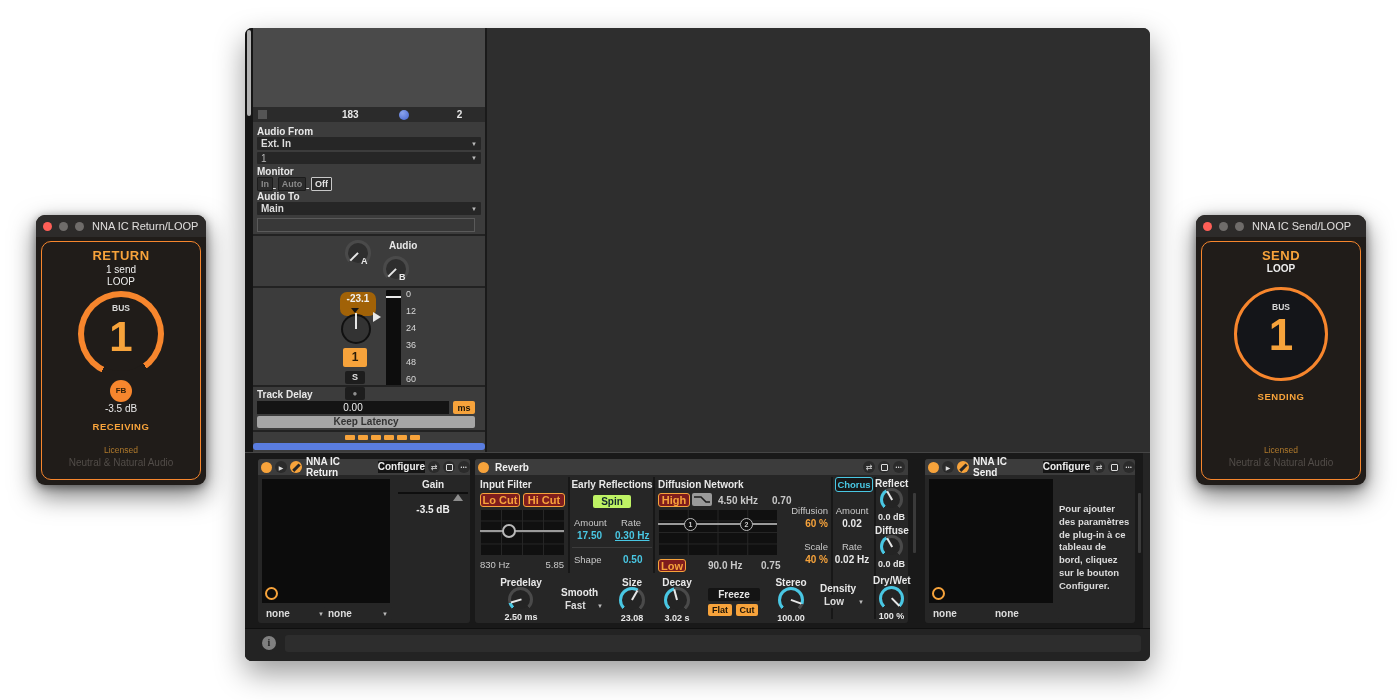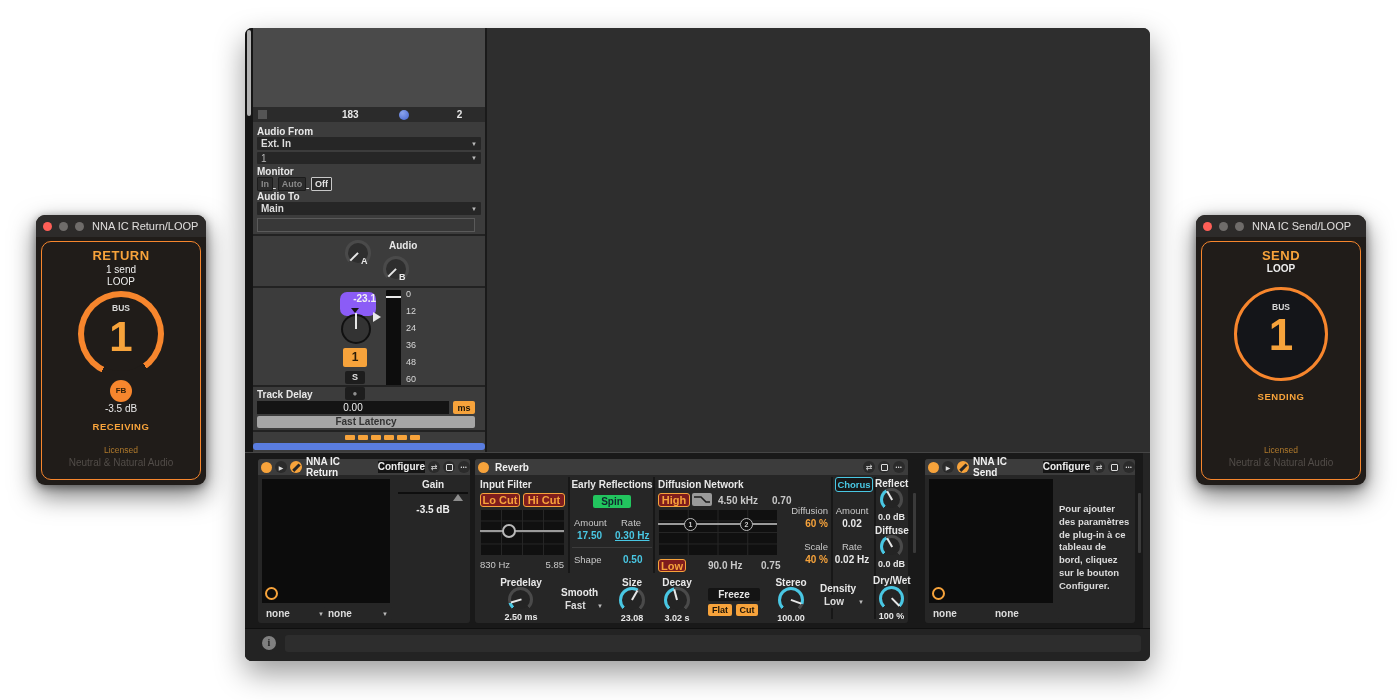--- a/index.html
+++ b/index.html
@@ -157,22 +157,22 @@
         <span class="abs b" style="left:16px;top:16px;color:#e8e8e8;font-size:9px;">A</span>
       </div>
       <div class="knob" style="left:130px;top:228px;width:26px;height:26px;--col:transparent;--arc:0deg;--pt:-135deg;--face:#2e2e2e;">
         <span class="ring"></span>
           <span class="hole"></span>
           <span class="ptr"></span>
         <span class="abs b" style="left:16px;top:16px;color:#e8e8e8;font-size:9px;">B</span>
       </div>
 
       <div class="abs" style="left:0;top:258px;width:232px;height:2px;background:#222;"></div>
-      <div class="abs c b" style="left:87px;top:264px;width:36px;height:24px;background:#8b5cf6;border-radius:7px;
-           color:#f0f0f0;line-height:13px;text-align:right;">-23.1</div>
+      <div class="abs c b" style="left:87px;top:264px;width:36px;height:24px;background:#a16207;border-radius:7px;
+           color:#f0f0f0;line-height:13px;">-23.1</div>
       <div class="abs" style="left:98px;top:280px;width:0;height:0;border-left:4px solid transparent;border-right:4px solid transparent;
            border-top:5px solid #141414;"></div>
       <div class="knob" style="left:88px;top:286px;width:30px;height:30px;--col:transparent;--arc:0deg;--pt:0deg;--face:#333;">
         <span class="ring" style="background:conic-gradient(#101010 0 360deg);"></span>
         <span class="hole" style="inset:2px;"></span>
           <span class="ptr" style="height:52%;"></span>
       </div>
       <div class="abs c b" style="left:90px;top:320px;width:24px;height:19px;background:#f7a33b;color:#2a1c08;
            font-size:12px;line-height:19px;border-radius:2px;">1</div>
       <div class="abs c b" style="left:92px;top:343px;width:20px;height:13px;background:#1d1d1d;color:#e0e0e0;
@@ -190,21 +190,21 @@
         <div style="height:17px;">36</div>
         <div style="height:17px;">48</div>
         <div style="height:17px;">60</div>
       </div>
 
       <div class="abs" style="left:0;top:357px;width:232px;height:2px;background:#222;"></div>
       <div class="abs lbl" style="left:4px;top:361px;">Track Delay</div>
       <div class="abs c" style="left:4px;top:373px;width:192px;height:13px;background:#141414;color:#eee;line-height:13px;">0.00</div>
       <div class="fbtn" style="left:200px;top:373px;width:22px;height:13px;">ms</div>
       <div class="abs c b" style="left:4px;top:388px;width:218px;height:12px;background:#a6a6a6;color:#333;
-           line-height:12px;border-radius:2px;">Fast Latency</div>
+           line-height:12px;border-radius:2px;">Keep Latency</div>
 
       <div class="abs" style="left:0;top:402px;width:232px;height:2px;background:#222;"></div>
       <div class="abs" style="left:92px;top:407px;display:flex;gap:3px;">
         <span style="width:10px;height:5px;background:#f7a33b;border-radius:1px;"></span>
         <span style="width:10px;height:5px;background:#f7a33b;border-radius:1px;"></span>
         <span style="width:10px;height:5px;background:#f7a33b;border-radius:1px;"></span>
         <span style="width:10px;height:5px;background:#f7a33b;border-radius:1px;"></span>
         <span style="width:10px;height:5px;background:#f7a33b;border-radius:1px;"></span>
         <span style="width:10px;height:5px;background:#f7a33b;border-radius:1px;"></span>
       </div>
@@ -262,21 +262,21 @@
         <div class="obtn" style="left:48px;top:34px;width:40px;height:12px;">Hi Cut</div>
         <div class="graph" style="left:5px;top:50px;width:84px;height:46px;">
           <div class="gline" style="top:21px;"></div>
           <div class="gnode" style="left:22px;top:15px;width:10px;height:10px;"></div>
         </div>
         <div class="abs dim" style="left:5px;top:100px;font-size:9.5px;">830 Hz</div>
         <div class="abs dim r" style="left:55px;top:100px;width:34px;font-size:9.5px;">5.85</div>
         <div class="abs" style="left:93px;top:18px;width:2px;height:96px;background:#171717;"></div>
 
         <div class="abs lbl c" style="left:96px;top:20px;width:82px;">Early Reflections</div>
-        <div class="abs c b" style="left:118px;top:36px;width:38px;height:13px;background:#22c55e;color:#10282e;
+        <div class="abs c b" style="left:118px;top:36px;width:38px;height:13px;background:#bef264;color:#10282e;
              line-height:13px;border-radius:2px;">Spin</div>
         <div class="abs dim" style="left:99px;top:58px;font-size:9.5px;">Amount</div>
         <div class="abs dim" style="left:146px;top:58px;font-size:9.5px;">Rate</div>
         <div class="abs b cyan" style="left:102px;top:71px;">17.50</div>
         <div class="abs b cyan" style="left:140px;top:71px;text-decoration:underline;">0.30 Hz</div>
         <div class="abs" style="left:97px;top:88px;width:80px;height:1px;background:#3c3c3c;"></div>
         <div class="abs dim" style="left:99px;top:95px;font-size:9.5px;">Shape</div>
         <div class="abs b cyan" style="left:148px;top:95px;">0.50</div>
         <div class="abs" style="left:178px;top:18px;width:2px;height:96px;background:#171717;"></div>
 

